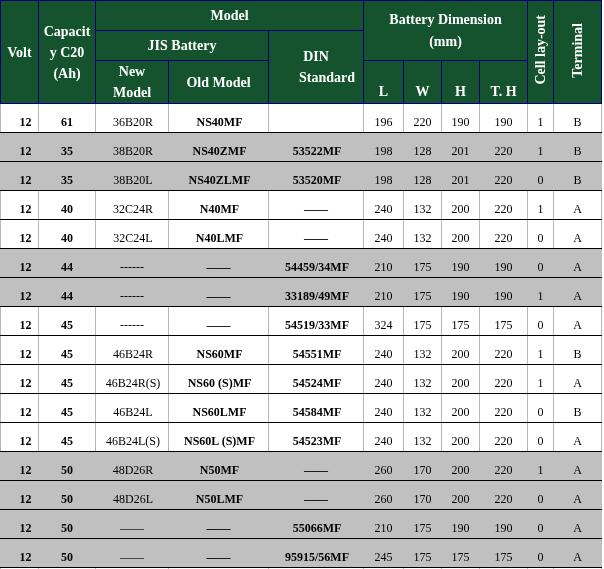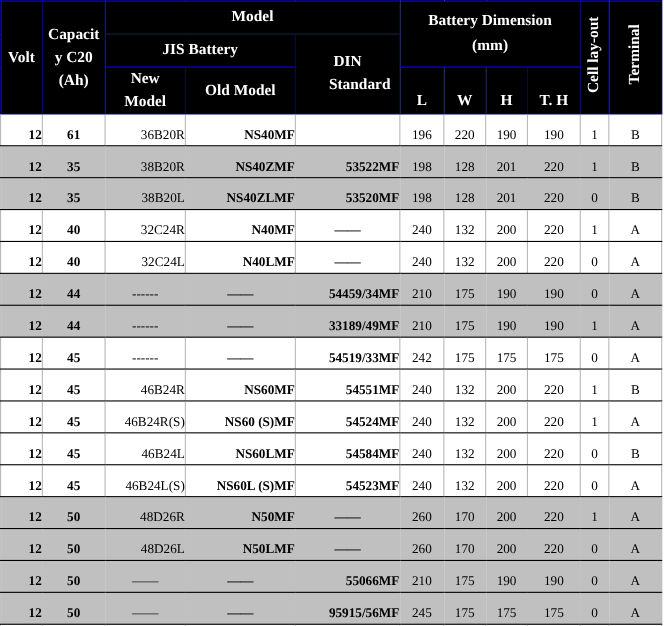--- a/index.html
+++ b/index.html
@@ -1,25 +1,25 @@
 <!DOCTYPE html>
 <html><head>
 <meta charset="utf-8">
 <style>
   html, body { margin:0; padding:0; background:#ffffff; }
   body { width:604px; height:569px; overflow:hidden; position:relative; }
   .wrap { position:absolute; left:0; top:0; width:604px; height:569px; overflow:hidden; background:#ffffff; }
   table { border-collapse:collapse; table-layout:fixed; width:601px; font-family:"Liberation Serif", "DejaVu Serif", serif; }
-  th { background:#000000; color:#ffffff; font-weight:bold; font-size:14px; border:1px solid #00007a; padding:0; text-align:center; line-height:17px; }
+  th { background:#14532d; color:#ffffff; font-weight:bold; font-size:14px; border:1px solid #00007a; padding:0; text-align:center; line-height:17px; }
   td { font-size:12px; color:#000000; height:25px; padding:0; border-left:1px solid #b8b8b8; border-right:1px solid #b8b8b8; border-bottom:1px solid #000000; vertical-align:bottom; padding-bottom:3px; line-height:14px; }
   tr.gray td { background:#c0c0c0; border-left-color:#c0c0c0; border-right-color:#c0c0c0; }
   tr.white td { background:#ffffff; }
   td.b { font-weight:bold; }
   td.c { text-align:center; }
-  td.l { text-align:right; padding-left:2px; }
+  td.l { text-align:center; padding-left:2px; }
   .vert { writing-mode:vertical-rl; transform:rotate(180deg); display:inline-block; font-size:14px; }
 </style>
 </head>
 <body>
 
 <div class="wrap">
 <table>
   <colgroup>
     <col style="width:38px">
         <col style="width:57px">
@@ -146,21 +146,21 @@
     <td class="c">190</td>
     <td class="c">1</td>
     <td class="c">A</td>
   </tr>
         <tr class="white">
     <td class="b l" style="padding-left:12px">12</td>
     <td class="b c">45</td>
     <td class="c" style="padding-left: 0px;">------</td>
     <td class="b c" style="padding-left: 0px;">——</td>
     <td class="b l">54519/33MF</td>
-    <td class="c">242</td>
+    <td class="c">324</td>
     <td class="c">175</td>
     <td class="c">175</td>
     <td class="c">175</td>
     <td class="c">0</td>
     <td class="c">A</td>
   </tr>
         <tr class="white">
     <td class="b l" style="padding-left:12px">12</td>
     <td class="b c">45</td>
     <td class="l">46B24R</td>

